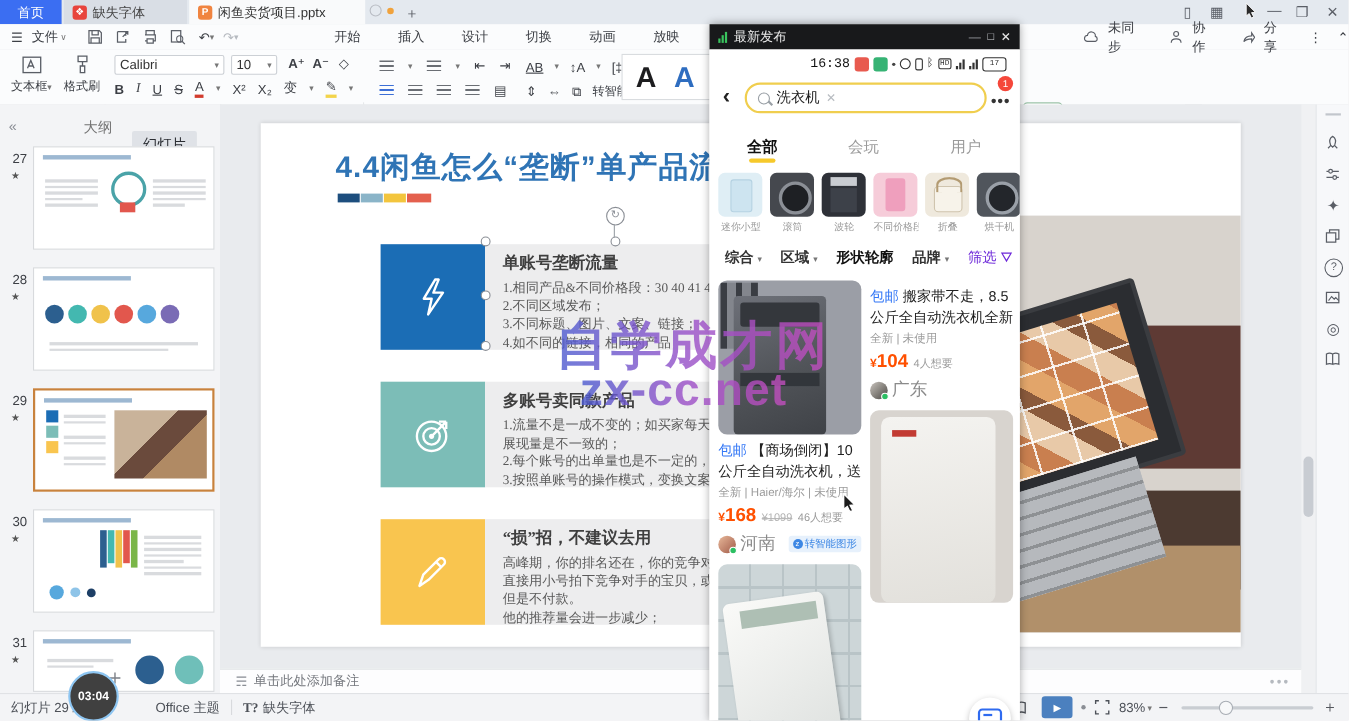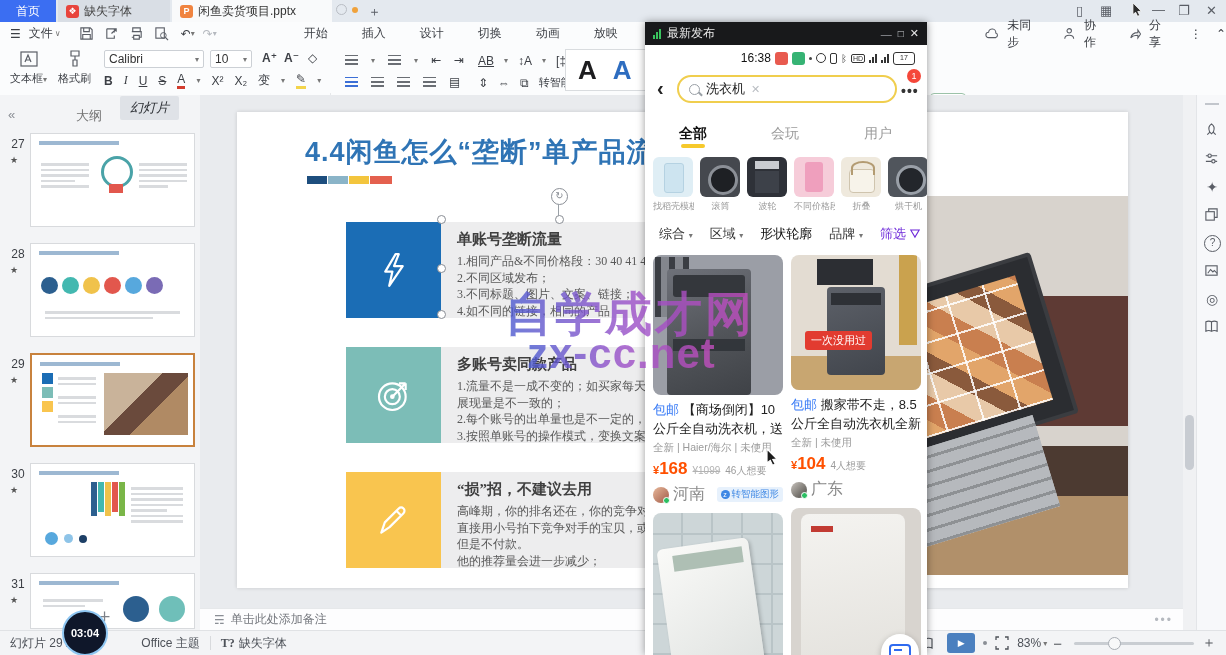--- a/index.html
+++ b/index.html
@@ -78,21 +78,21 @@
   #phone-screen{position:absolute;left:0;top:23px;width:282px;height:610px;background:#fff;overflow:hidden;}
   .st-ic{display:inline-block;}
   #searchpill{position:absolute;left:32px;top:30px;width:220px;height:28px;border:2px solid #f0ce4e;border-radius:16px;background:#fff;display:flex;align-items:center;padding:0 10px;box-sizing:border-box;gap:6px;}
   .mag{width:9px;height:9px;border:1.6px solid #9aa0a6;border-radius:50%;position:relative;}
   .mag::after{content:"";position:absolute;left:8px;top:8px;width:5px;height:1.6px;background:#9aa0a6;transform:rotate(45deg);}
   .ph-tab{font-size:14px;color:#9a9a9a;}
   .ph-tab.sel{color:#111;font-weight:bold;}
   .chip{position:absolute;width:41px;}
   .chip-img{width:40px;height:40px;border-radius:6px;position:relative;overflow:hidden;}
   .chip-lb{font-size:9px;color:#999;text-align:center;margin-top:3px;white-space:nowrap;overflow:hidden;}
-  .filt{font-size:13px;color:#333;font-weight:normal;}
+  .filt{font-size:13px;color:#333;font-weight:bold;}
   .card{position:absolute;width:130px;top:210px;}
   .card-img{width:130px;border-radius:8px;position:relative;overflow:hidden;}
   .card-title{font-size:13px;line-height:19px;color:#222;margin-top:5px;height:38px;overflow:hidden;}
   .freight{color:#3478f6;}
   .card-tags{font-size:10.5px;color:#9b9b9b;margin-top:3px;white-space:nowrap;overflow:hidden;}
   .price-row{display:flex;align-items:baseline;gap:5px;margin-top:4px;}
   .cur{color:#ff5000;font-weight:bold;font-size:11px;}
   .pr{color:#ff5000;font-weight:bold;font-size:17px;}
   .orig{color:#b3b3b3;font-size:10px;text-decoration:line-through;}
   .want{color:#9b9b9b;font-size:10px;}
@@ -106,21 +106,21 @@
 
   
   #rightstrip{left:1196px;top:95px;width:30px;height:535px;background:#f7f8fa;border-left:1px solid #e3e5e8;}
   .rs-ic{position:absolute;left:7px;width:16px;height:16px;color:#5a5e66;font-size:14px;text-align:center;}
   #canvas-scroll{left:1183px;top:95px;width:13px;height:535px;background:#f0f1f3;}
   #canvas-thumbv{left:1185px;top:415px;width:9px;height:55px;background:#c8ccd2;border-radius:5px;}
 
   
   #notesbar{left:200px;top:608px;width:983px;height:22px;background:#fdfdfe;border-top:1px solid #e6e8ea;display:flex;align-items:center;gap:6px;padding-left:14px;box-sizing:border-box;color:#74777d;}
   #statusbar{left:0;top:630px;width:1226px;height:25px;background:#f3f4f6;border-top:1px solid #e0e2e5;display:flex;align-items:center;box-sizing:border-box;padding:0 10px;color:#4d5158;font-size:12px;}
-  #timer{left:62px;top:610px;width:46px;height:46px;border-radius:50%;background:#0f172a;border:2px solid #8ec6f2;color:#fff;font-size:11px;font-weight:bold;display:flex;align-items:center;justify-content:center;z-index:45;box-sizing:border-box;}
+  #timer{left:62px;top:610px;width:46px;height:46px;border-radius:50%;background:#404040;border:2px solid #8ec6f2;color:#fff;font-size:11px;font-weight:bold;display:flex;align-items:center;justify-content:center;z-index:45;box-sizing:border-box;}
   .sb-sep{width:1px;height:14px;background:#d8dadd;margin:0 10px;}
   #play-btn{width:28px;height:20px;background:#4b80bf;border-radius:3px;color:#fff;display:flex;align-items:center;justify-content:center;font-size:9px;}
   #zoom-slider{width:120px;height:3px;background:#c9cdd2;border-radius:2px;position:relative;margin:0 8px;}
   #zoom-knob{position:absolute;left:34px;top:-5px;width:13px;height:13px;border-radius:50%;background:#f7f8f9;border:1px solid #a8adb4;box-sizing:border-box;}
 
   .cursor{position:absolute;z-index:60;width:13px;height:18px;}
 </style>
 </head>
 <body>
 
@@ -309,21 +309,21 @@
         <rect x="9" y="7" width="9" height="7" fill="none" stroke="#5a5e66" stroke-width="1.3"></rect>
         <path d="M13 3h5l-2-2m2 2l-2 2" stroke="#5a5e66" stroke-width="1.1" fill="none"></path>
       </svg>
     <span class="tool-label"><span>转换成图示</span><span class="caret">▾</span></span>
   </div>
 </div>
 
 <div id="leftpanel" class="abs">
   <span class="abs" style="left:8px;top:12px;color:#8a8e95;font-size:13px;">«</span>
   <span class="abs lp-tab" style="left:76px;top:12px;">大纲</span>
-  <span class="abs lp-tab sel" style="left:120px;top:1px;font-style:italic;">幻灯片</span>
+  <span class="abs lp-tab sel" style="left:120px;top:24px;">幻灯片</span>
 
   <span class="thumb-num" style="top:42px;">27</span>
   <span class="thumb-star" style="top:60px;">★</span>
   <div class="thumb" style="top:38px;">
     <div>
       <div class="t-title"></div>
       <div class="abs" style="left:70px;top:22px;width:26px;height:26px;border:3px solid #4aa3a8;border-radius:50%;"></div>
       <div class="abs" style="left:78px;top:50px;width:14px;height:9px;background:#e2574d;"></div>
       <div class="abs" style="left:10px;top:26px;width:48px;">
         <div class="t-line"></div>
@@ -511,21 +511,21 @@
         <i style="height:7px;"></i>
         <i style="height:10px;"></i>
       </span>
     <span style="color:#e8e8e8;font-size:12px;">最新发布</span>
     <span style="margin-left:auto;color:#9a9da2;font-size:11px;">—</span>
     <span style="color:#cfd2d6;font-size:10px;">□</span>
     <span style="color:#e8e8e8;font-size:11px;">✕</span>
   </div>
   <div id="phone-screen">
 
-    <div class="abs flex" style="right:12px;top:6px;gap:4px;">
+    <div class="abs flex" style="right:12px;top:6px;gap:4px;font-family:Liberation Mono, monospace;">
       <span style="font-size:12px;color:#111;">16:38</span>
       <span class="st-ic" style="width:13px;height:13px;border-radius:3px;background:#e85a4f;"></span>
       <span class="st-ic" style="width:13px;height:13px;border-radius:3px;background:#36b374;"></span>
       <span class="st-ic" style="width:3px;height:3px;border-radius:50%;background:#444;"></span>
       <span class="st-ic" style="width:10px;height:10px;border:1.4px solid #333;border-radius:50%;box-sizing:border-box;"></span>
       <span class="st-ic" style="width:7px;height:11px;border:1.4px solid #333;border-radius:2px;box-sizing:border-box;"></span>
       <span style="font-size:10px;color:#333;">ᛒ</span>
       <span style="font-size:7px;color:#333;border:1px solid #333;border-radius:2px;padding:0 1px;">HD</span>
       <span class="sig">
           <i style="height:3px;background:#333;"></i>
@@ -551,21 +551,21 @@
 
     <span class="abs ph-tab sel" style="left:34px;top:80px;">全部</span>
     <div class="abs" style="left:36px;top:99px;width:24px;height:4px;border-radius:2px;background:#f6c92b;"></div>
     <span class="abs ph-tab" style="left:126px;top:80px;">会玩</span>
     <span class="abs ph-tab" style="left:219px;top:80px;">用户</span>
 
     <div class="chip" style="left:8px;top:112px;">
       <div class="chip-img" style="background:#dfeef5;">
           <div style="position:absolute;left:11px;top:6px;width:18px;height:28px;background:#cde4f0;border-radius:3px;border:1px solid #b5d2e2;"></div>
         </div>
-      <div class="chip-lb">找稻壳模板</div>
+      <div class="chip-lb">迷你小型</div>
     </div>
     <div class="chip" style="left:55px;top:112px;">
       <div class="chip-img" style="background:#45484e;">
           <div style="position:absolute;left:8px;top:8px;width:24px;height:24px;border-radius:50%;background:#1e2024;border:3px solid #8b8f96;"></div>
         </div>
       <div class="chip-lb">滚筒</div>
     </div>
     <div class="chip" style="left:102px;top:112px;">
       <div class="chip-img" style="background:#2e3138;">
           <div style="position:absolute;left:8px;top:4px;width:24px;height:8px;background:#c9ccd1;"></div>
@@ -624,28 +624,20 @@
           </span>
       </div>
       <div class="card-img" style="height:170px;background:#cdd6d8;margin-top:8px;">
         <div style="position:absolute;left:0;top:0;width:100%;height:100%;background:repeating-linear-gradient(0deg,transparent 0 28px,#b9c4c7 28px 30px),repeating-linear-gradient(90deg,transparent 0 28px,#b9c4c7 28px 30px);"></div>
         <div style="position:absolute;left:12px;top:30px;width:92px;height:130px;background:linear-gradient(150deg,#fafaf8,#dfe2e0);border-radius:6px;transform:rotate(-8deg);box-shadow:2px 2px 4px rgba(0,0,0,.2);"></div>
         <div style="position:absolute;left:20px;top:38px;width:70px;height:16px;background:#aebfb4;transform:rotate(-8deg);"></div>
       </div>
     </div>
 
     <div class="card" style="left:146px;">
-      <div class="card-img" style="height:135px;background:#e3dcd2;">
-        <div style="position:absolute;left:26px;top:4px;width:56px;height:26px;background:#2c2e33;"></div>
-        <div style="position:absolute;right:4px;top:0;width:18px;height:90px;background:#caa24e;"></div>
-        <div style="position:absolute;left:0;bottom:0;width:100%;height:34px;background:#c8a671;"></div>
-        <div style="position:absolute;left:36px;top:32px;width:58px;height:88px;background:linear-gradient(160deg,#5d6169,#41454c);border-radius:4px;"></div>
-        <div style="position:absolute;left:40px;top:38px;width:50px;height:12px;background:#2e3136;"></div>
-        <div style="position:absolute;left:14px;top:76px;background:#e23b30;color:#fff;font-size:11px;padding:2px 6px;border-radius:3px;">一次没用过</div>
-      </div>
       <div class="card-title"><span class="freight">包邮</span> <span>搬家带不走，8.5公斤全自动洗衣机全新未拆</span></div>
       <div class="card-tags">全新 | 未使用</div>
       <div class="price-row">
         <span><span class="cur">¥</span><span class="pr">104</span></span>
         <span class="want">4人想要</span>
       </div>
       <div class="seller">
         <span class="ava" style="background:linear-gradient(135deg,#c9c4be,#4a4742);"></span>
         <span class="loc">广东</span>
       </div>

